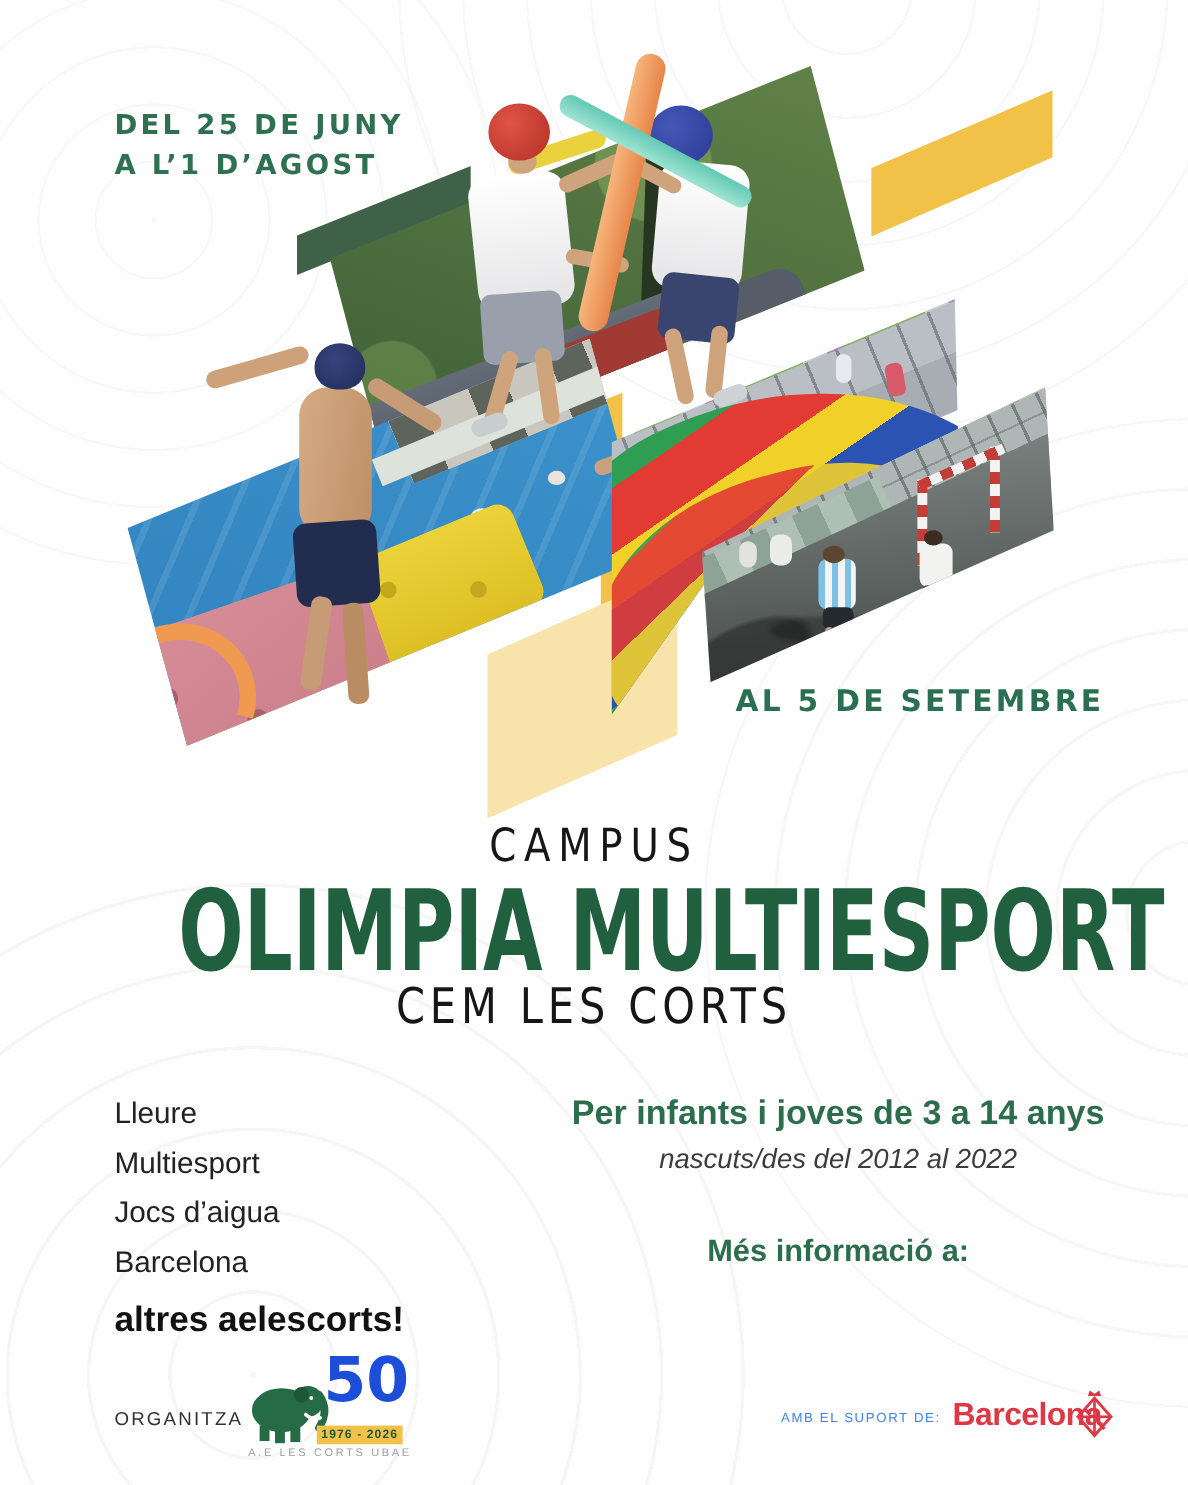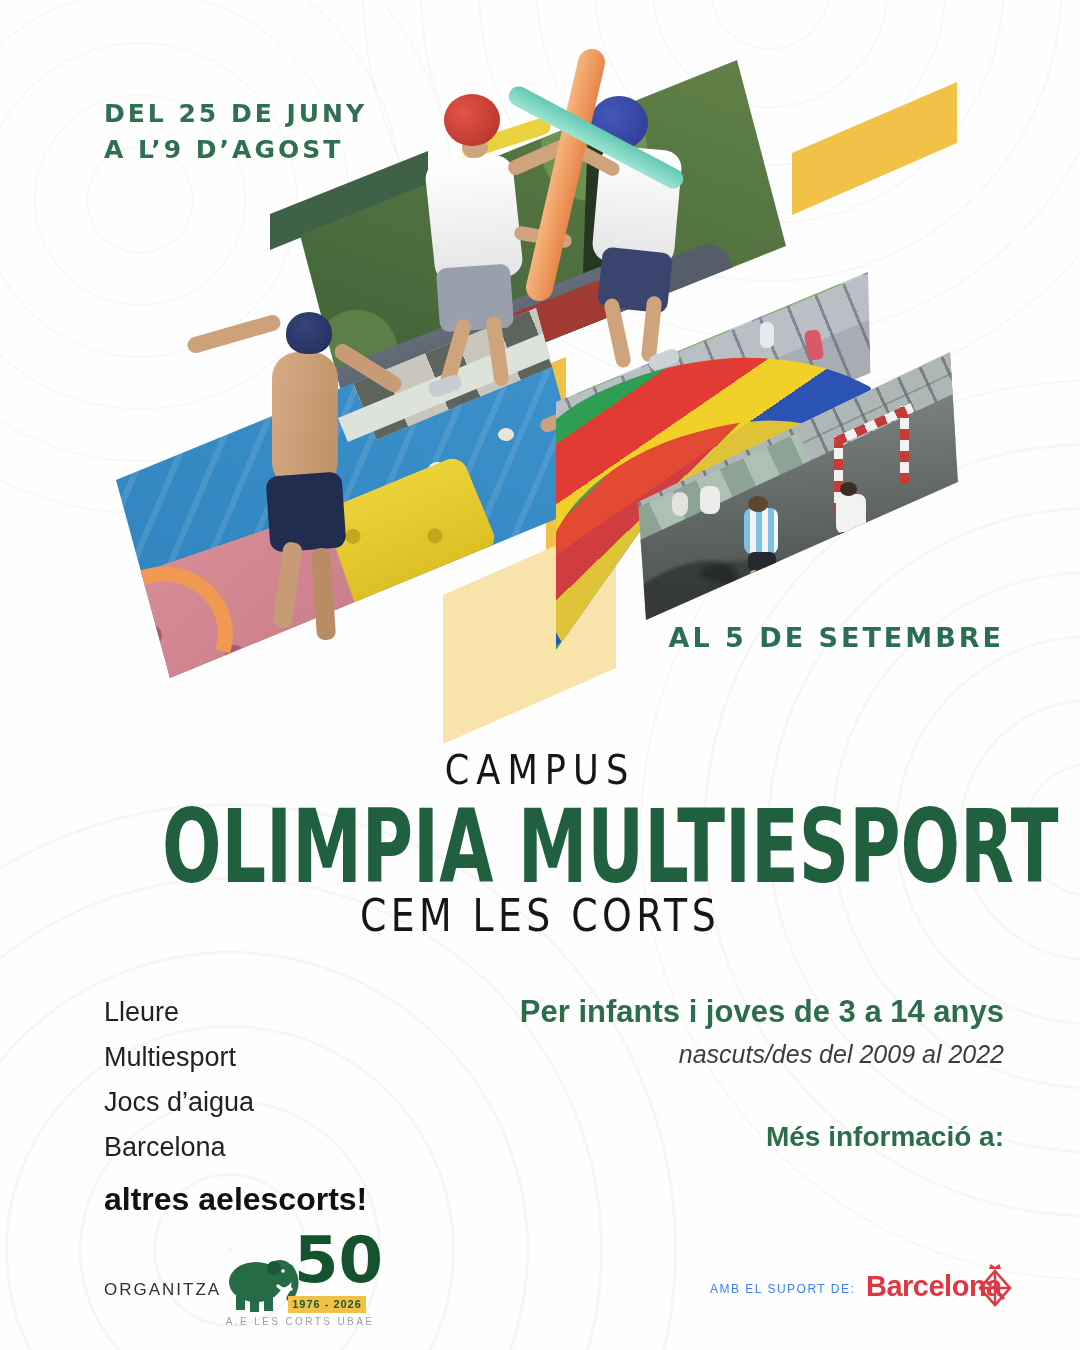--- a/index.html
+++ b/index.html
@@ -103,30 +103,30 @@
 
   
   .date-block{line-height:1.45;font-weight:700;letter-spacing:3px;color:#2e7050;font-family:"DejaVu Sans",sans-serif;}
   #date-first{left:104px;top:96px;font-size:25px;}
   #date-second{right:76px;top:618px;font-size:27px;text-align:right;color:#2a6f52;}
   #kicker{left:0;top:746px;width:100%;text-align:center;font-size:40px;letter-spacing:8px;color:#161616;transform:scale(.88,1.04);font-family:"DejaVu Sans",sans-serif;}
   #title-main{left:0;top:797px;width:100%;text-align:center;font-size:100px;line-height:1;font-weight:700;color:#20603f;transform:scale(.70,1.02);font-family:"DejaVu Sans",sans-serif;white-space:nowrap;}
   #title-sub{left:0;top:890px;width:100%;text-align:center;font-size:43px;letter-spacing:5px;color:#161616;transform:scale(.88,1.04);font-family:"DejaVu Sans",sans-serif;}
   #activities{left:104px;top:990px;font-size:27px;line-height:45px;color:#222;}
   #activities .hl{font-size:32px;font-weight:800;line-height:46px;color:#111;margin-top:6px;}
-  #info{right:76px;top:994px;text-align:right;}
+  #info{right:76px;top:994px;text-align:center;}
   .info-green{font-size:31px;font-weight:800;color:#2c6e4c;}
   .info-italic{font-style:italic;font-size:25px;color:#3c3c3c;margin-top:10px;}
   #info .more{margin-top:52px;font-size:28px;}
   #info .url{font-size:28px;margin-top:10px;}
   #organitza{left:104px;top:1280px;font-size:17px;letter-spacing:2px;color:#303030;}
   #suport{left:710px;top:1282px;font-size:12px;letter-spacing:1.5px;color:#3b82f6;}
   #barcelona{left:866px;top:1270px;font-size:29px;font-weight:700;color:#dd3844;letter-spacing:-.5px;}
   #bcn-emblem{left:976px;top:1262px;}
-  #fifty{left:294px;top:1228px;font-size:64px;font-weight:800;color:#14532d;font-family:"DejaVu Sans",sans-serif;line-height:1;}
+  #fifty{left:294px;top:1228px;font-size:56px;font-weight:800;color:#1d4ed8;font-family:"DejaVu Sans",sans-serif;line-height:1;}
   #years-strip{left:288px;top:1296px;width:78px;height:17px;background:#f2c148;text-align:center;font-size:11px;font-weight:700;color:#1e5738;letter-spacing:1px;line-height:17px;}
   #logo-name{left:222px;top:1316px;width:156px;text-align:center;font-size:10px;letter-spacing:2.4px;color:#9aa0a0;}
 </style>
 </head>
 <body>
 
 <div id="poster">
   <div class="swirl sw1"></div>
   <div class="swirl sw2"></div>
   <div class="swirl sw3"></div>
@@ -226,21 +226,21 @@
       <div class="abs" style="left:272px;top:352px;width:66px;height:136px;border-radius:26px;background:linear-gradient(100deg,#d6ab84,#bd8f66);"></div>
       <div class="abs" style="left:286px;top:312px;width:46px;height:42px;border-radius:50% 50% 44% 44%;background:radial-gradient(circle at 40% 35%,#35447c,#222c58);"></div>
       <div class="abs" style="left:268px;top:474px;width:76px;height:76px;border-radius:12px;background:#222c4e;transform:rotate(-4deg);"></div>
       <div class="abs skin" style="left:278px;top:542px;width:19px;height:86px;transform:rotate(8deg);background:#c79b76;"></div>
       <div class="abs skin" style="left:314px;top:548px;width:19px;height:92px;transform:rotate(-4deg);background:#b98c64;"></div>
     </div>
   </div>
 
   <div class="abs date-block" id="date-first">
     <div>DEL 25 DE JUNY</div>
-    <div>A L’9 D’AGOST</div>
+    <div>A L’1 D’AGOST</div>
   </div>
   <div class="abs date-block" id="date-second">
     <div>AL 5 DE SETEMBRE</div>
   </div>
 
   <div class="abs" id="kicker">CAMPUS</div>
   <div class="abs" id="title-main">OLIMPIA MULTIESPORT</div>
   <div class="abs" id="title-sub">CEM LES CORTS</div>
 
   <div class="abs" id="activities">
@@ -248,21 +248,21 @@
     <div>Multiesport</div>
     <div>Jocs d’aigua</div>
     <div>Barcelona</div>
     <div class="hl">
       <div>altres aelescorts!</div>
     </div>
   </div>
 
   <div class="abs" id="info">
     <div class="info-green">Per infants i joves de 3 a 14 anys</div>
-    <div class="info-italic">nascuts/des del 2009 al 2022</div>
+    <div class="info-italic">nascuts/des del 2012 al 2022</div>
     <div class="info-green more">Més informació a:</div>
   </div>
 
   <div class="abs" id="organitza">ORGANITZA</div>
 
   <svg class="abs" style="left:222px;top:1244px;" width="86" height="78" viewBox="0 0 86 78">
     <ellipse cx="34" cy="38" rx="27" ry="20" fill="#256b45"></ellipse>
     <circle cx="58" cy="30" r="14" fill="#256b45"></circle>
     <circle cx="52" cy="24" r="7" fill="#1e5738"></circle>
     <path d="M68,24 q10,14 0,30" stroke="#256b45" stroke-width="7" fill="none" stroke-linecap="round"></path>

